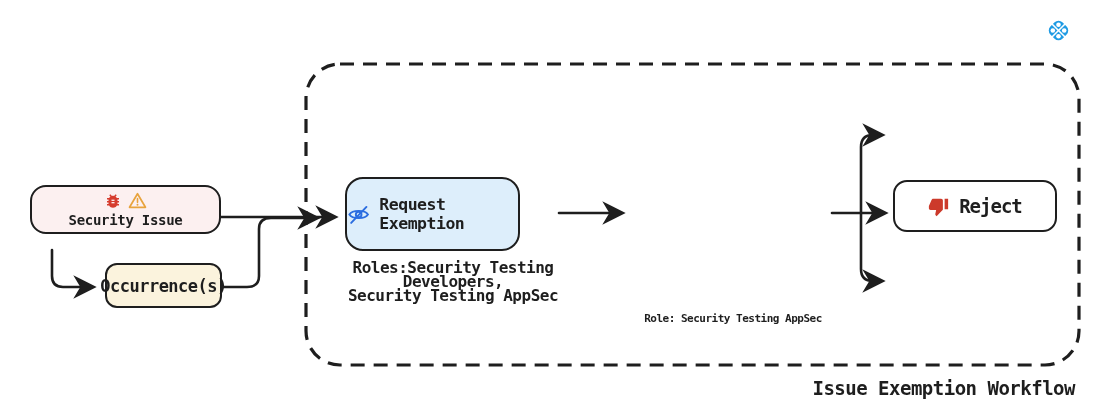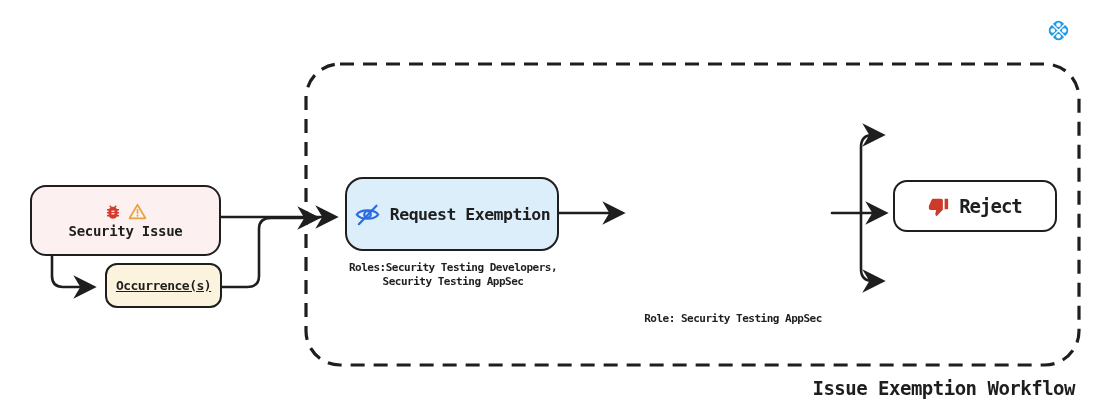--- a/index.html
+++ b/index.html
@@ -3,35 +3,35 @@
 <meta charset="utf-8">
 <style>
   html,body{margin:0;padding:0;background:#ffffff;}
   .canvas{position:relative;width:1103px;height:418px;background:#ffffff;overflow:hidden;
           font-family:"DejaVu Sans Mono", monospace;}
   .layer{position:absolute;left:0;top:0;width:1103px;height:418px;}
   .mono{font-family:"DejaVu Sans Mono", monospace;font-weight:bold;color:#1e1e1e;}
 
   .node{position:absolute;box-sizing:border-box;display:flex;align-items:center;justify-content:center;}
 
-  .sec-issue{left:30px;top:185px;width:191px;height:71px;background:#fcf0f0;
+  .sec-issue{left:30px;top:185px;width:191px;height:49px;background:#fcf0f0;
              border:2.5px solid #1e1e1e;border-radius:16px;flex-direction:column;gap:2px;}
   .sec-issue .icons{display:flex;align-items:center;gap:6px;height:19px;}
   .sec-issue .lbl{font-size:14px;letter-spacing:-0.3px;}
 
   .occ{left:105px;top:263px;width:117px;height:45px;background:#fbf3dd;
        border:2px solid #1e1e1e;border-radius:12px;}
-  .occ .lbl{font-size:13px;letter-spacing:-0.5px;text-decoration:underline;}
+  .occ .lbl{font-size:17px;letter-spacing:-0.5px;}
 
-  .req{left:345px;top:177px;width:214px;height:74px;background:#ddeefb;
+  .req{left:345px;top:177px;width:175px;height:74px;background:#ddeefb;
        border:2.5px solid #1e1e1e;border-radius:18px;gap:9px;}
   .req .lbl{font-size:16.5px;letter-spacing:-0.5px;}
 
   .roles-note{position:absolute;left:333px;top:261px;width:240px;text-align:center;
-              font-size:11px;line-height:14px;letter-spacing:-0.5px;}
+              font-size:16px;line-height:14px;letter-spacing:-0.5px;}
   .role-note{position:absolute;left:608px;top:312px;width:250px;text-align:center;
              font-size:11px;letter-spacing:-0.5px;}
 
   .diamond-wrap{position:absolute;left:631px;top:113px;width:204px;height:200px;}
   .diamond-text{position:absolute;left:0;top:0;width:204px;height:200px;display:flex;
                 flex-direction:column;align-items:center;justify-content:center;
                 font-size:14.5px;line-height:20px;letter-spacing:-0.3px;}
 
   .outcome{width:164px;background:#ffffff;border:2.5px solid #1e1e1e;border-radius:14px;gap:10px;}
   .outcome .lbl{font-size:19px;letter-spacing:-1px;}

